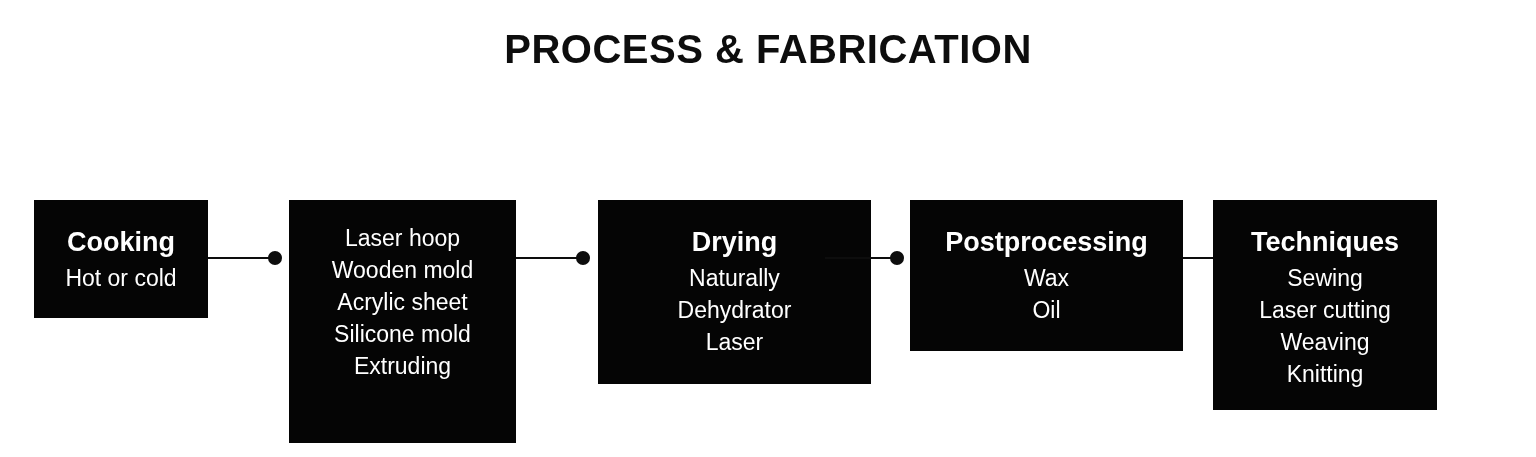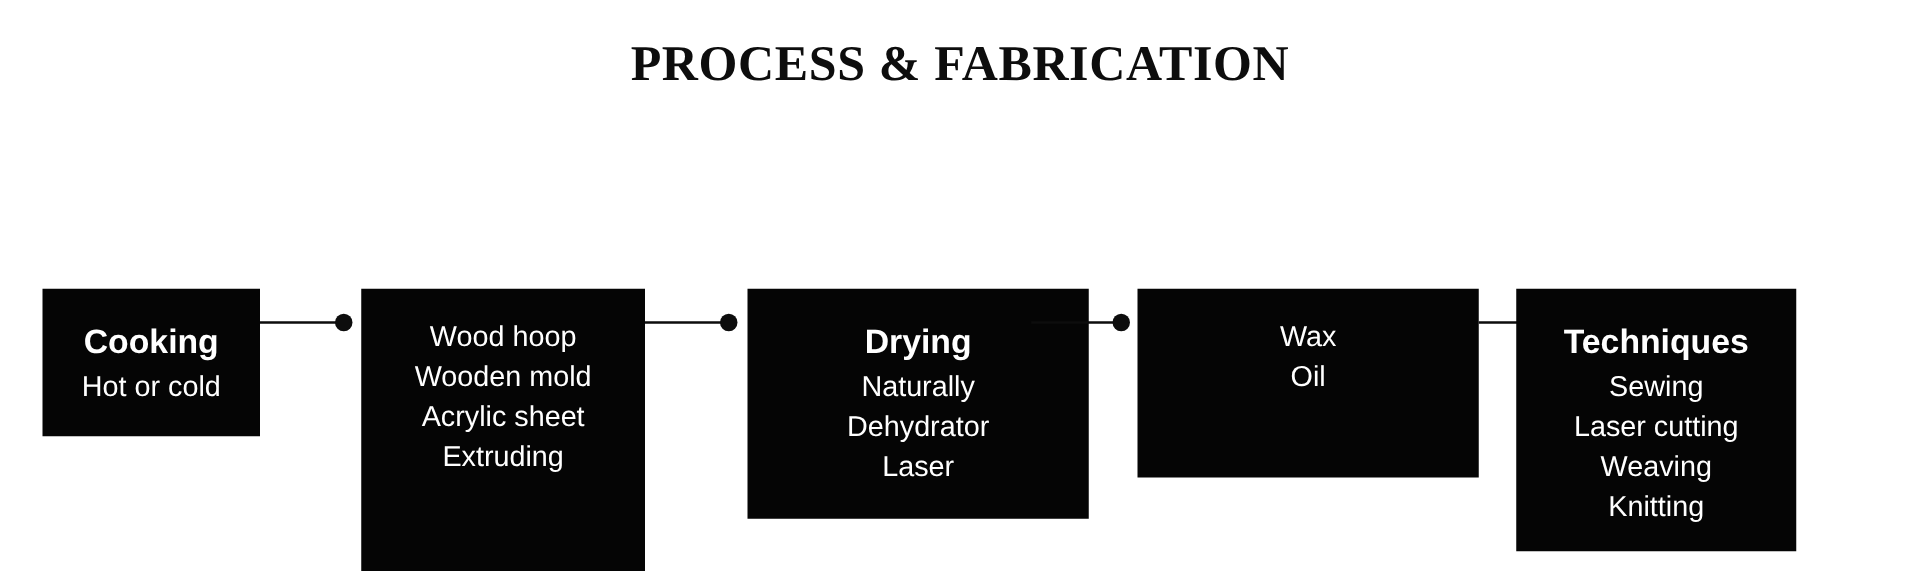--- a/index.html
+++ b/index.html
@@ -7,26 +7,25 @@
   body {
     width:1536px; height:457px;
     position:relative; overflow:hidden;
     font-family:"Liberation Sans", sans-serif;
   }
   .main-title {
     position:absolute; top:27px; left:0; width:100%;
     text-align:center;
     font-size:40px; font-weight:bold; letter-spacing:0.5px;
     color:#0d0d0d;
-    font-family:Liberation Serif, serif;
   }
   .step {
     position:absolute;
     background:#050505; color:#ffffff;
-    text-align:center; padding-top:22px;margin-top:31px;
+    text-align:center; padding-top:22px;
   }
   .step-title { font-size:27px; font-weight:bold; line-height:40px; white-space:nowrap; }
   .step-item  { font-size:23px; line-height:32px; white-space:nowrap; }
   .connector-line {
     position:absolute; top:257px; height:0;
     border-top:2px solid #0d0d0d;
   }
   .connector-dot {
     position:absolute; top:251px; width:14px; height:14px;
     border-radius:50%; background:#0d0d0d;
@@ -39,40 +38,42 @@
 
 <div class="step" style="left:34px; top:200px; width:174px; height:118px;">
   <div class="step-title">Cooking</div>
   <div class="step-item">Hot or cold</div>
 </div>
 
 <div class="connector-line" style="left:208px; width:67px;"></div>
 <div class="connector-dot" style="left:268px;"></div>
 
 <div class="step" style="left:289px; top:200px; width:227px; height:243px;">
-  <div class="step-item">Wood hoop</div>
+  <div class="step-item">Laser hoop</div>
   <div class="step-item">Wooden mold</div>
   <div class="step-item">Acrylic sheet</div>
+  <div class="step-item">Silicone mold</div>
   <div class="step-item">Extruding</div>
 </div>
 
 <div class="connector-line" style="left:516px; width:67px;"></div>
 <div class="connector-dot" style="left:576px;"></div>
 
 <div class="step" style="left:598px; top:200px; width:273px; height:184px;">
   <div class="step-title">Drying</div>
   <div class="step-item">Naturally</div>
   <div class="step-item">Dehydrator</div>
   <div class="step-item">Laser</div>
 </div>
 
 <div class="connector-line" style="left:825px; width:72px;"></div>
 <div class="connector-dot" style="left:890px;"></div>
 
 <div class="step" style="left:910px; top:200px; width:273px; height:151px;">
+  <div class="step-title">Postprocessing</div>
   <div class="step-item">Wax</div>
   <div class="step-item">Oil</div>
 </div>
 
 <div class="connector-line" style="left:1183px; width:79px;"></div>
 <div class="connector-dot" style="left:1255px;"></div>
 
 <div class="step" style="left:1213px; top:200px; width:224px; height:210px;">
   <div class="step-title">Techniques</div>
   <div class="step-item">Sewing</div>

